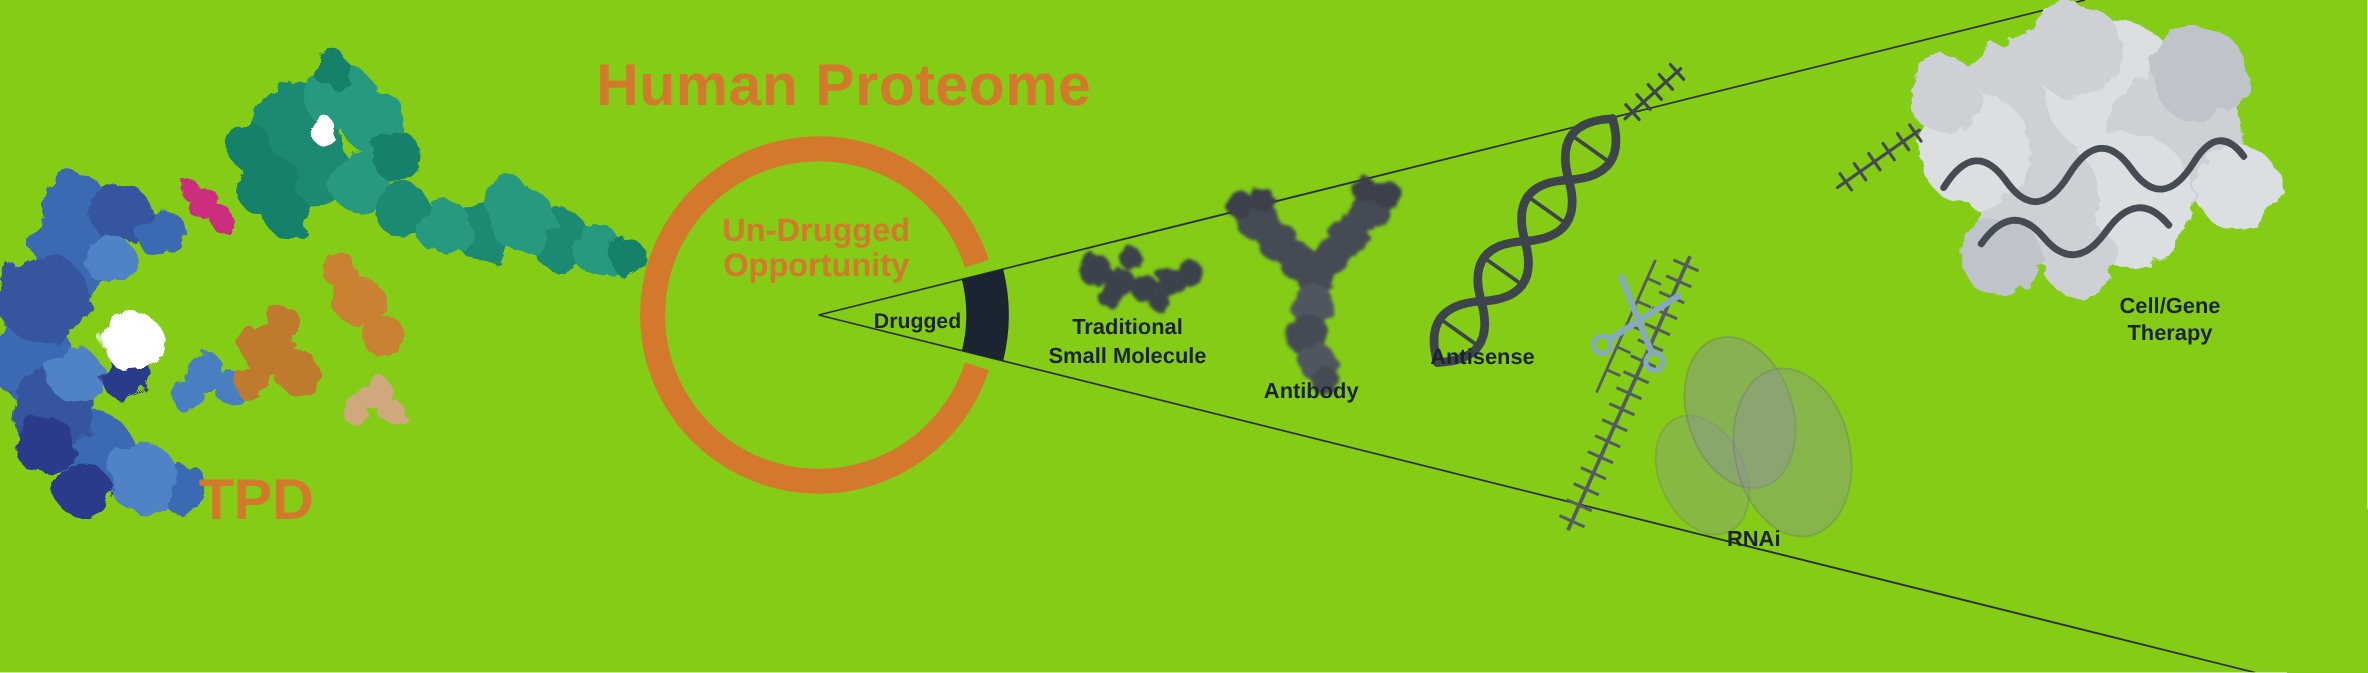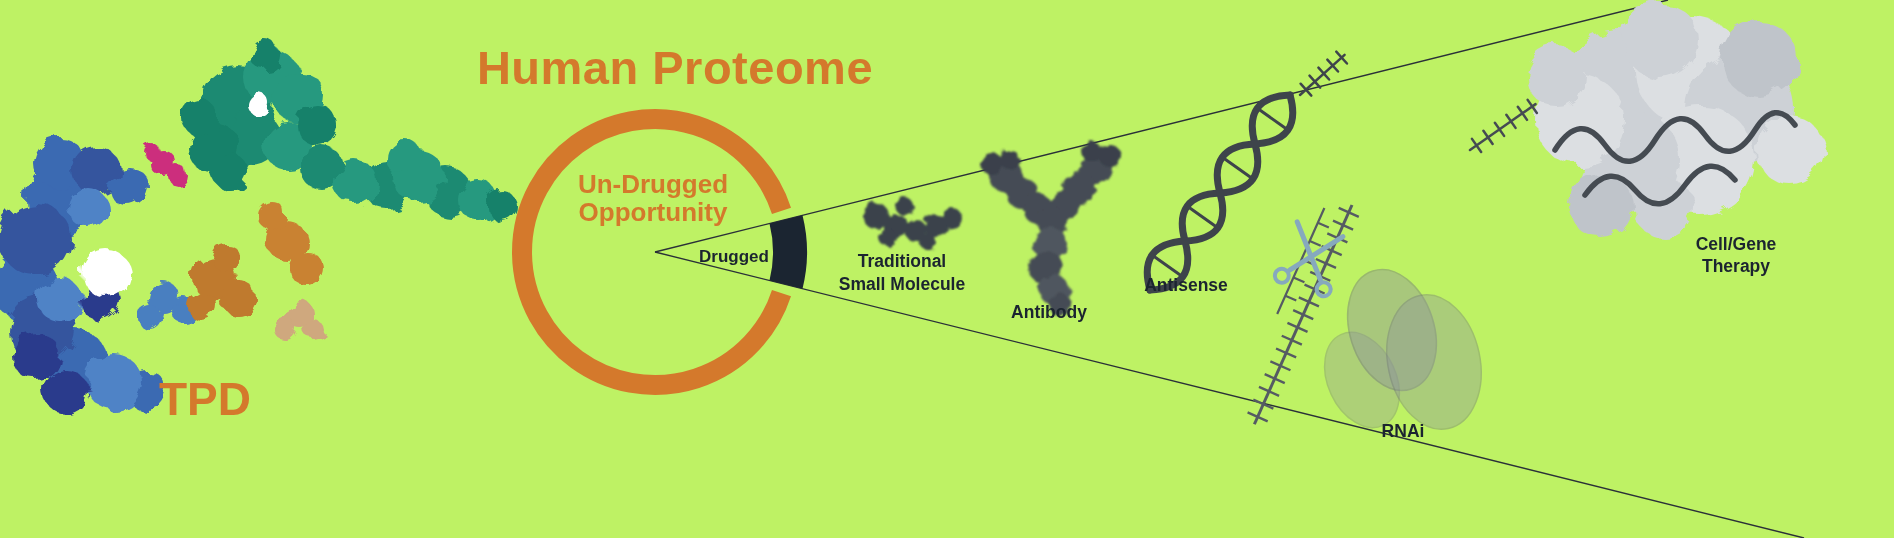--- a/index.html
+++ b/index.html
@@ -1,16 +1,16 @@
 <!DOCTYPE html>
 <html><head>
 <meta charset="utf-8">
 <style>
   html, body { margin: 0; padding: 0; background: #ffffff; }
-  .stage { position: relative; width: 1894px; height: 538px; background: #bef264; overflow: hidden; }
+  .stage { position: relative; width: 1894px; height: 538px; background: #84cc16; overflow: hidden; }
   svg { display: block; }
   text { font-family: "Liberation Sans", "DejaVu Sans", sans-serif; font-weight: bold; }
   .title-text    { font-size: 47px; letter-spacing: 0.5px; }
   .tpd-text      { font-size: 46px; }
   .undrugged-text{ font-size: 26px; }
   .drugged-text  { font-size: 17px; }
   .label         { font-size: 17.5px; fill: #1B2430; }
 </style>
 </head>
 <body>

